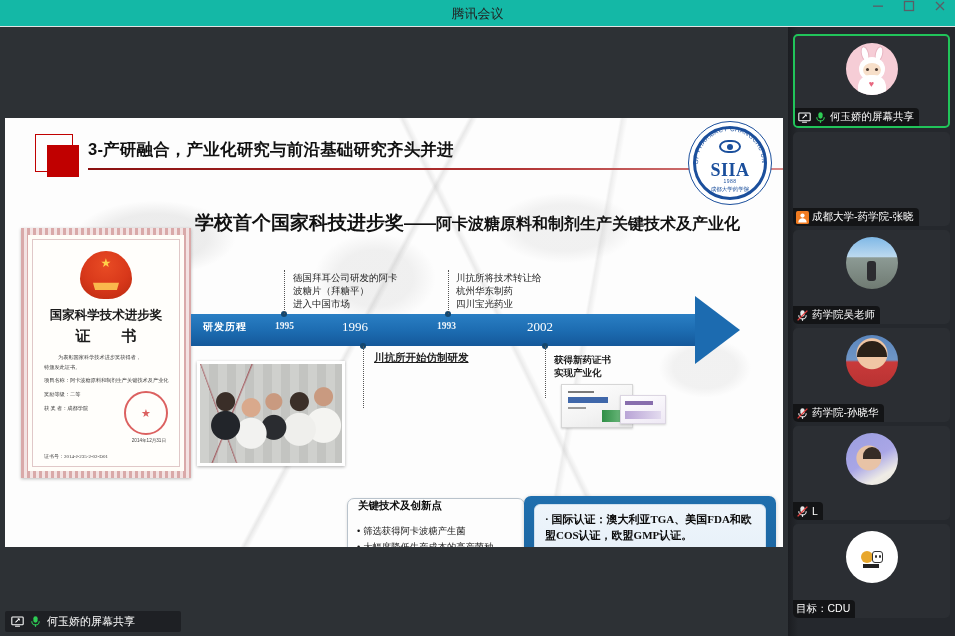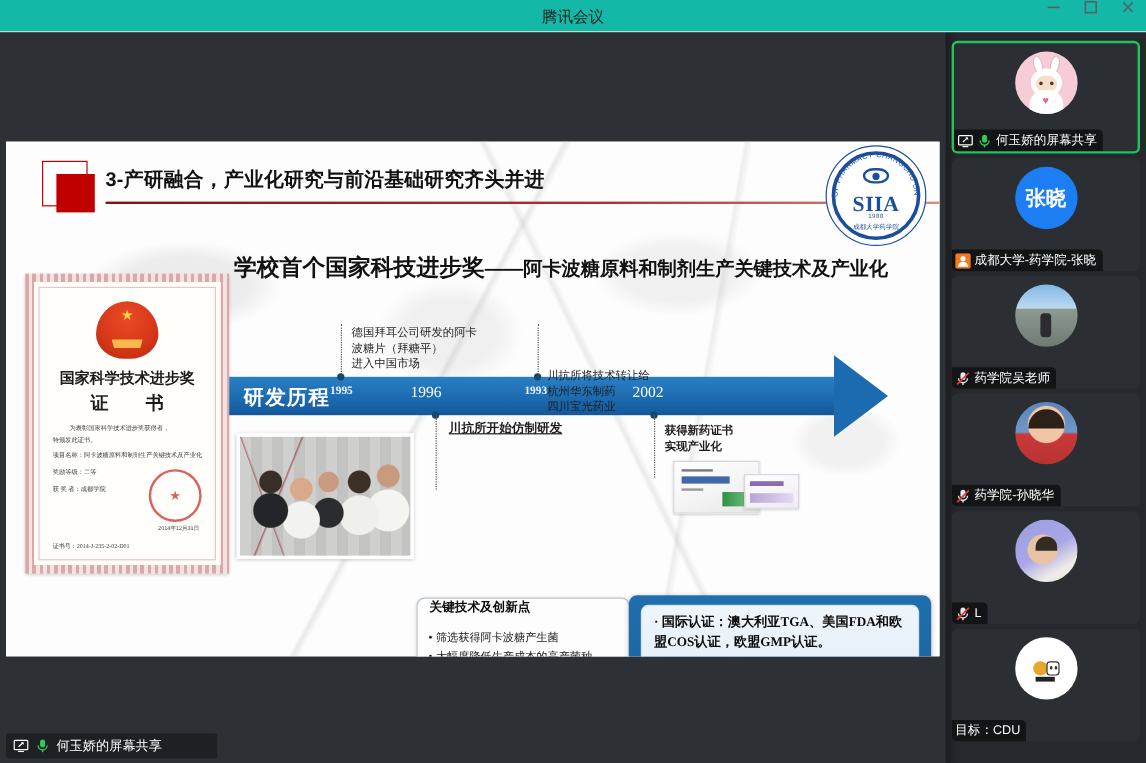--- a/index.html
+++ b/index.html
@@ -102,21 +102,21 @@
   .cert .date { position:absolute; right:18px; bottom:28px; font-size:4.6px; color:#444; }
   .cert .no { position:absolute; left:16px; bottom:12px; font-size:5px; color:#3a3a3a;
     font-family:"Liberation Serif","DejaVu Serif",serif; }
 
   
   .tl-bar { position:absolute; left:186px; top:196px; width:510px; height:32px;
     background:linear-gradient(180deg,#2a7fc4 0%,#1c6bb0 55%,#15589a 100%); }
   .tl-arrow { position:absolute; left:690px; top:178px; width:0; height:0;
     border-top:34px solid transparent; border-bottom:34px solid transparent;
     border-left:45px solid #1c6bb0; }
-  .tl-label { position:absolute; left:198px; top:202px; font-size:17px;
+  .tl-label { position:absolute; left:198px; top:202px; font-size:10px;
     font-weight:bold; color:#fff; letter-spacing:1px; }
   .tl-year { position:absolute; top:203px; color:#ffffff; white-space:nowrap; }
   .tl-year.sm { font-size:9.5px; font-weight:bold; opacity:.92;
     font-family:"Liberation Serif","DejaVu Serif",serif; }
   .tl-year.lg { font-size:13px; font-weight:normal;
     font-family:"Liberation Serif","DejaVu Serif",serif; }
   .tl-dot { position:absolute; width:6px; height:6px; border-radius:50%; background:#14476f; }
   .tl-dash { position:absolute; width:0; border-left:1.5px dotted #555; }
   .tl-note { position:absolute; font-size:9.5px; color:#1d1d1d; line-height:1.38; white-space:nowrap; }
 
@@ -345,21 +345,21 @@
     <div class="tl-dot" style="left:537px;top:225px;"></div>
 
     <div class="tl-dash" style="left:279px;top:152px;height:44px;"></div>
     <div class="tl-dash" style="left:358px;top:228px;height:62px;"></div>
     <div class="tl-dash" style="left:443px;top:152px;height:44px;"></div>
     <div class="tl-dash" style="left:540px;top:228px;height:52px;"></div>
 
     <div class="tl-note" style="left:288px;top:153px;white-space:pre-line;">德国拜耳公司研发的阿卡
 波糖片（拜糖平）
 进入中国市场</div>
-    <div class="tl-note" style="left:451px;top:153px;white-space:pre-line;margin-top:36px;">川抗所将技术转让给
+    <div class="tl-note" style="left:451px;top:153px;white-space:pre-line;">川抗所将技术转让给
 杭州华东制药
 四川宝光药业</div>
     <div class="tl-note" style="left:369px;top:232px;font-weight:bold;font-size:10.5px;text-decoration:underline;">川抗所开始仿制研发</div>
     <div class="tl-note" style="left:549px;top:235px;white-space:pre-line;font-weight:bold;">获得新药证书
 实现产业化</div>
 
     <div class="photo">
         <div class="img"></div>
       </div>
 
@@ -420,23 +420,20 @@
       <svg class="ico" viewBox="0 0 16 16">
         <rect x="5.4" y="1.5" width="5.2" height="8" rx="2.6" fill="#2ecc55"></rect>
         <path d="M3.4 7.6 a4.6 4.6 0 0 0 9.2 0" fill="none" stroke="#2ecc55" stroke-width="1.4"></path>
         <rect x="7.3" y="12" width="1.4" height="2.6" fill="#2ecc55"></rect>
       </svg>
       <span class="nm">何玉娇的屏幕共享</span>
     </div>
   </div>
 
   <div class="tile">
-    <div class="av av-blue">
-      <span>张晓</span>
-    </div>
     <div class="badge">
       <svg class="ico" viewBox="0 0 16 16">
         <rect x="0" y="0" width="16" height="16" rx="2" fill="#f07b21"></rect>
         <circle cx="8" cy="5.6" r="2.6" fill="#fff"></circle>
         <path d="M2.8 14 a5.2 5.2 0 0 1 10.4 0 Z" fill="#fff"></path>
       </svg>
       <span class="nm">成都大学-药学院-张晓</span>
     </div>
   </div>
 

